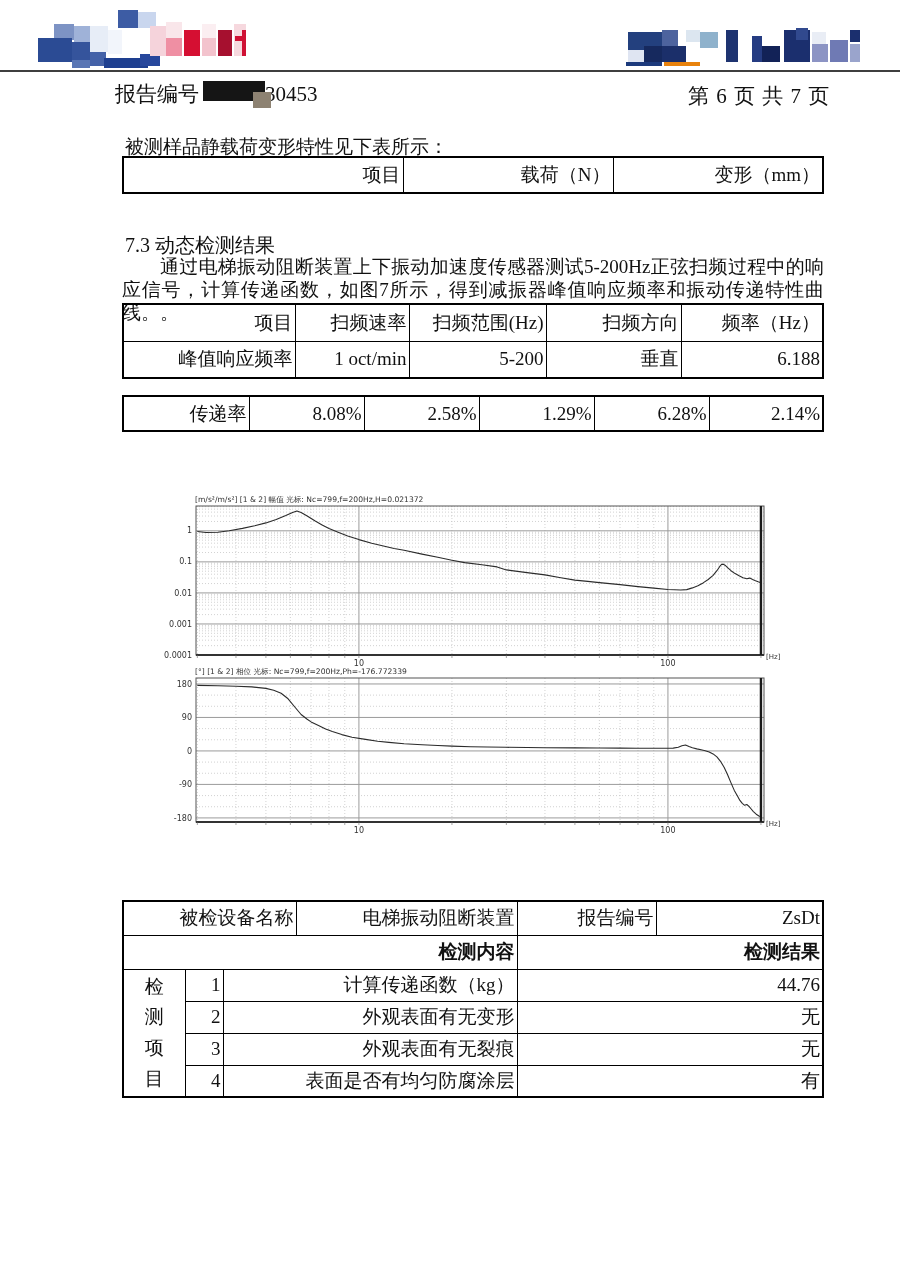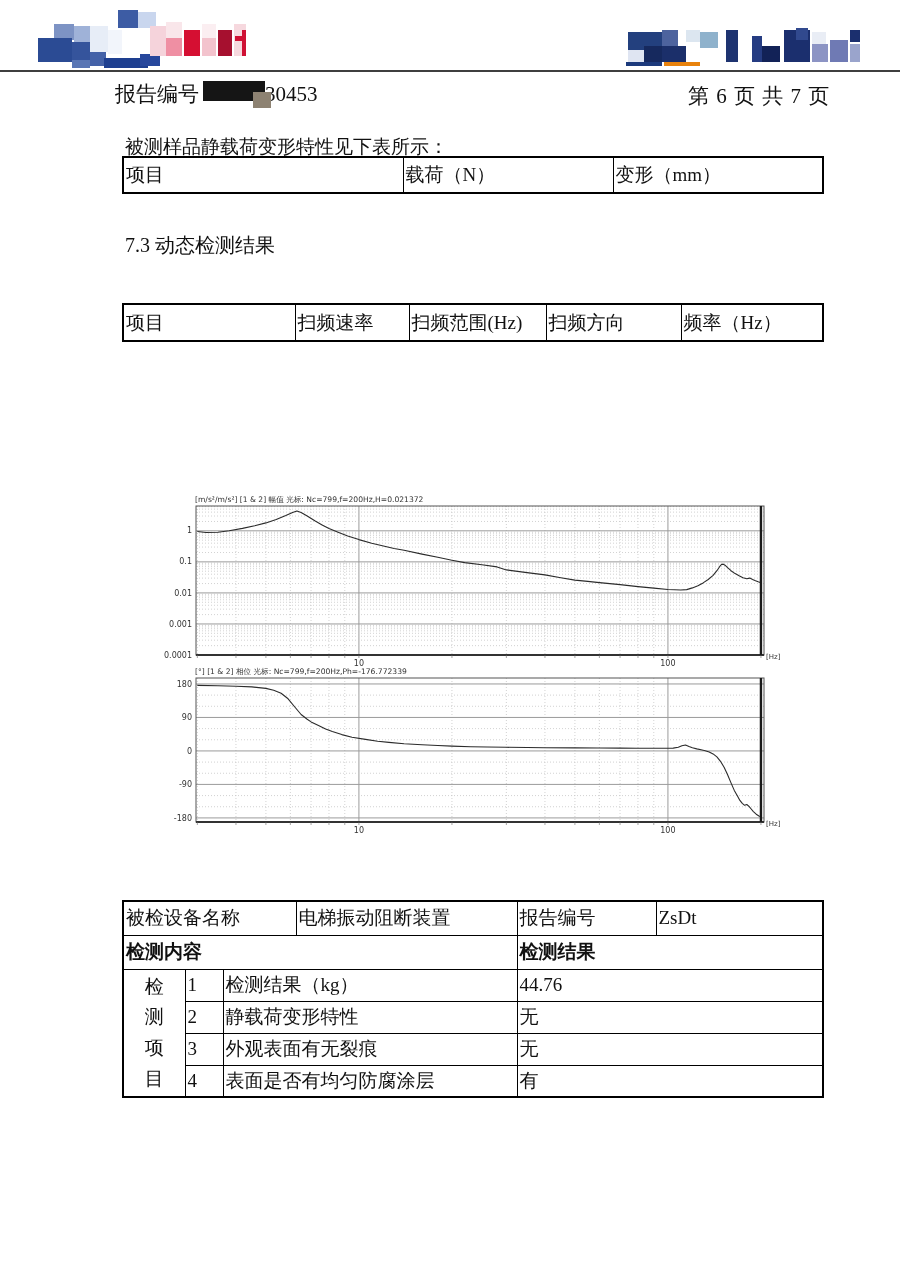--- a/index.html
+++ b/index.html
@@ -11,21 +11,21 @@
   .redaction-wrap{position:relative;display:inline-block;width:70px;height:24px;vertical-align:-3px;margin-left:4px;}
   .redact-black{position:absolute;left:0;top:1px;width:62px;height:20px;background:#151515;}
   .redact-gray{position:absolute;left:50px;top:12px;width:18px;height:16px;background:#8d8272;z-index:2;}
   .report-digits{margin-left:-8px;}
   .page-info{position:absolute;left:688px;top:82px;font-size:21px;letter-spacing:1px;white-space:nowrap;}
   .intro{position:absolute;left:125px;top:134px;font-size:19px;text-align:center;}
   .h-sec{position:absolute;font-size:20px;}
   .para{position:absolute;left:122px;top:255px;width:702px;font-size:19px;line-height:23px;
         text-indent:2em;text-align:justify;}
   table.doc{border-collapse:collapse;table-layout:fixed;position:absolute;left:122px;}
-  table.doc td{border:1.5px solid #000;text-align:left;vertical-align:middle;
+  table.doc td{border:1.5px solid #000;text-align:right;vertical-align:middle;
                font-size:19px;padding:0 2px;overflow:hidden;}
   table.doc{border:2px solid #000;}
   .t1{top:156px;width:700px;}  .t1 tr{height:36px;}
   .t2{top:303px;width:700px;}  .t2 tr{height:37px;}
   .t3{top:395px;width:700px;}  .t3 tr{height:35px;}
   .t4{top:900px;width:700px;}
   .t4 tr.r1{height:34px;} .t4 tr.r2{height:34px;font-weight:bold;} .t4 tr.rr{height:32px;}
   .side-cell{padding:4px 0;}
   .side-flex{display:flex;flex-direction:column;justify-content:space-between;height:118px;align-items:center;}
   #charts{position:absolute;left:0;top:488px;}
@@ -99,50 +99,66 @@
     <tbody>
         <tr>
       <td>项目</td>
       <td>载荷（N）</td>
       <td>变形（mm）</td>
     </tr>
   </tbody>
     </table>
 
   <div class="h-sec" style="left:125px;top:232px;">7.3 动态检测结果</div>
+  <div class="para">通过电梯振动阻断装置上下振动加速度传感器测试5-200Hz正弦扫频过程中的响应信号，计算传递函数，如图7所示，得到减振器峰值响应频率和振动传递特性曲线。。</div>
 
   <table class="doc t2">
     <colgroup>
         <col style="width:172px">
         <col style="width:114px">
         <col style="width:137px">
         <col style="width:135px">
         <col style="width:142px">
       </colgroup>
     <tbody>
         <tr>
       <td>项目</td>
       <td>扫频速率</td>
       <td>扫频范围(Hz)</td>
       <td>扫频方向</td>
       <td>频率（Hz）</td>
     </tr>
+    <tr>
+      <td>峰值响应频率</td>
+      <td>1 oct/min</td>
+      <td>5-200</td>
+      <td>垂直</td>
+      <td>6.188</td>
+    </tr>
   </tbody>
     </table>
 
   <table class="doc t3">
     <colgroup>
         <col style="width:126px">
         <col style="width:115px">
         <col style="width:115px">
         <col style="width:115px">
         <col style="width:115px">
         <col style="width:114px">
       </colgroup>
     <tbody>
+    <tr>
+      <td>传递率</td>
+      <td>8.08%</td>
+      <td>2.58%</td>
+      <td>1.29%</td>
+      <td>6.28%</td>
+      <td>2.14%</td>
+    </tr>
   </tbody>
     </table>
 
   <svg id="charts" width="900" height="360">
       <line x1="197.34875313466785" y1="18" x2="197.34875313466785" y2="167" stroke="#c6c6c6" stroke-width="0.8" stroke-dasharray="1,2"></line>
       <line x1="235.95563181642933" y1="18" x2="235.95563181642933" y2="167" stroke="#c6c6c6" stroke-width="0.8" stroke-dasharray="1,2"></line>
       <line x1="265.9014533992082" y1="18" x2="265.9014533992082" y2="167" stroke="#c6c6c6" stroke-width="0.8" stroke-dasharray="1,2"></line>
       <line x1="290.3689711844671" y1="18" x2="290.3689711844671" y2="167" stroke="#c6c6c6" stroke-width="0.8" stroke-dasharray="1,2"></line>
       <line x1="311.05596270980635" y1="18" x2="311.05596270980635" y2="167" stroke="#c6c6c6" stroke-width="0.8" stroke-dasharray="1,2"></line>
       <line x1="328.9758498662286" y1="18" x2="328.9758498662286" y2="167" stroke="#c6c6c6" stroke-width="0.8" stroke-dasharray="1,2"></line>
@@ -319,26 +335,26 @@
     <tr class="rr">
       <td rowspan="4" class="side-cell">
         <div id="side-label" class="side-flex">
               <span>检</span>
               <span>测</span>
               <span>项</span>
               <span>目</span>
             </div>
       </td>
       <td>1</td>
-      <td colspan="2">检测结果（kg）</td>
+      <td colspan="2">计算传递函数（kg）</td>
       <td colspan="2">44.76</td>
     </tr>
     <tr class="rr">
       <td>2</td>
-      <td colspan="2">静载荷变形特性</td>
+      <td colspan="2">外观表面有无变形</td>
       <td colspan="2">无</td>
     </tr>
     <tr class="rr">
       <td>3</td>
       <td colspan="2">外观表面有无裂痕</td>
       <td colspan="2">无</td>
     </tr>
     <tr class="rr">
       <td>4</td>
       <td colspan="2">表面是否有均匀防腐涂层</td>

